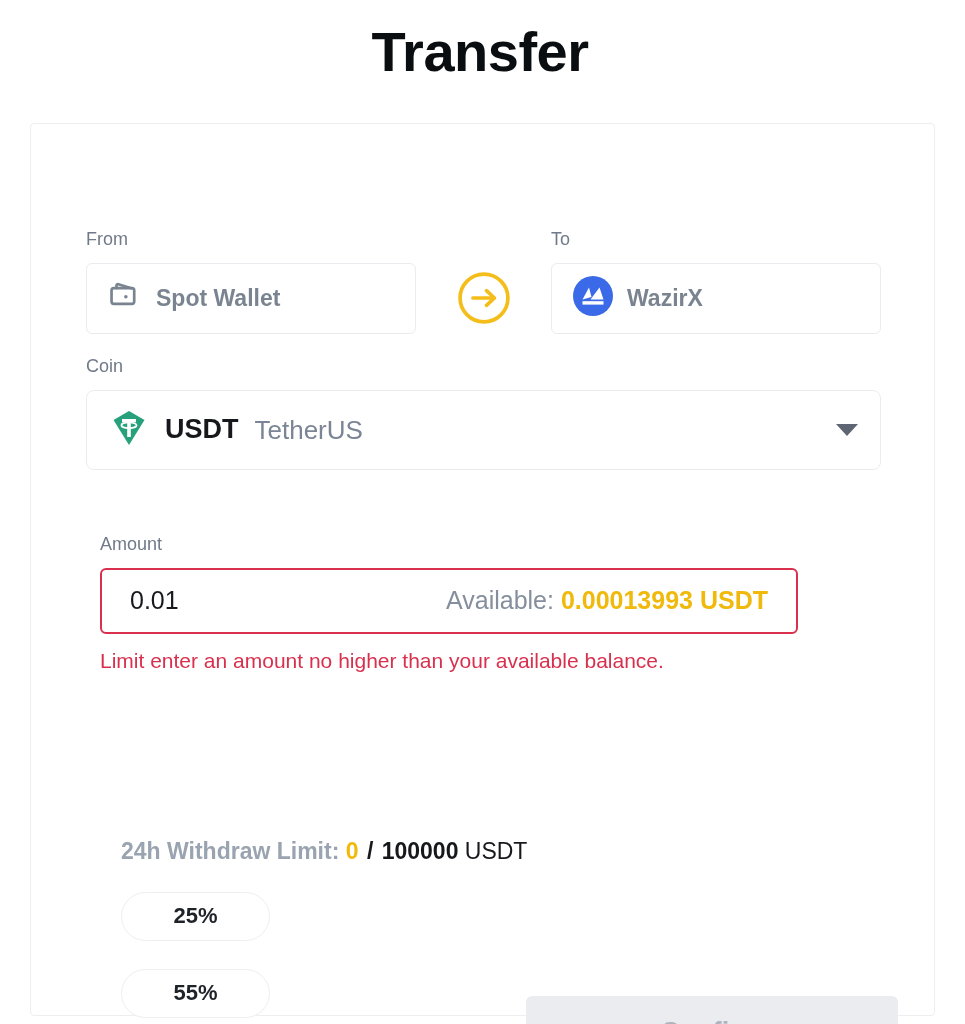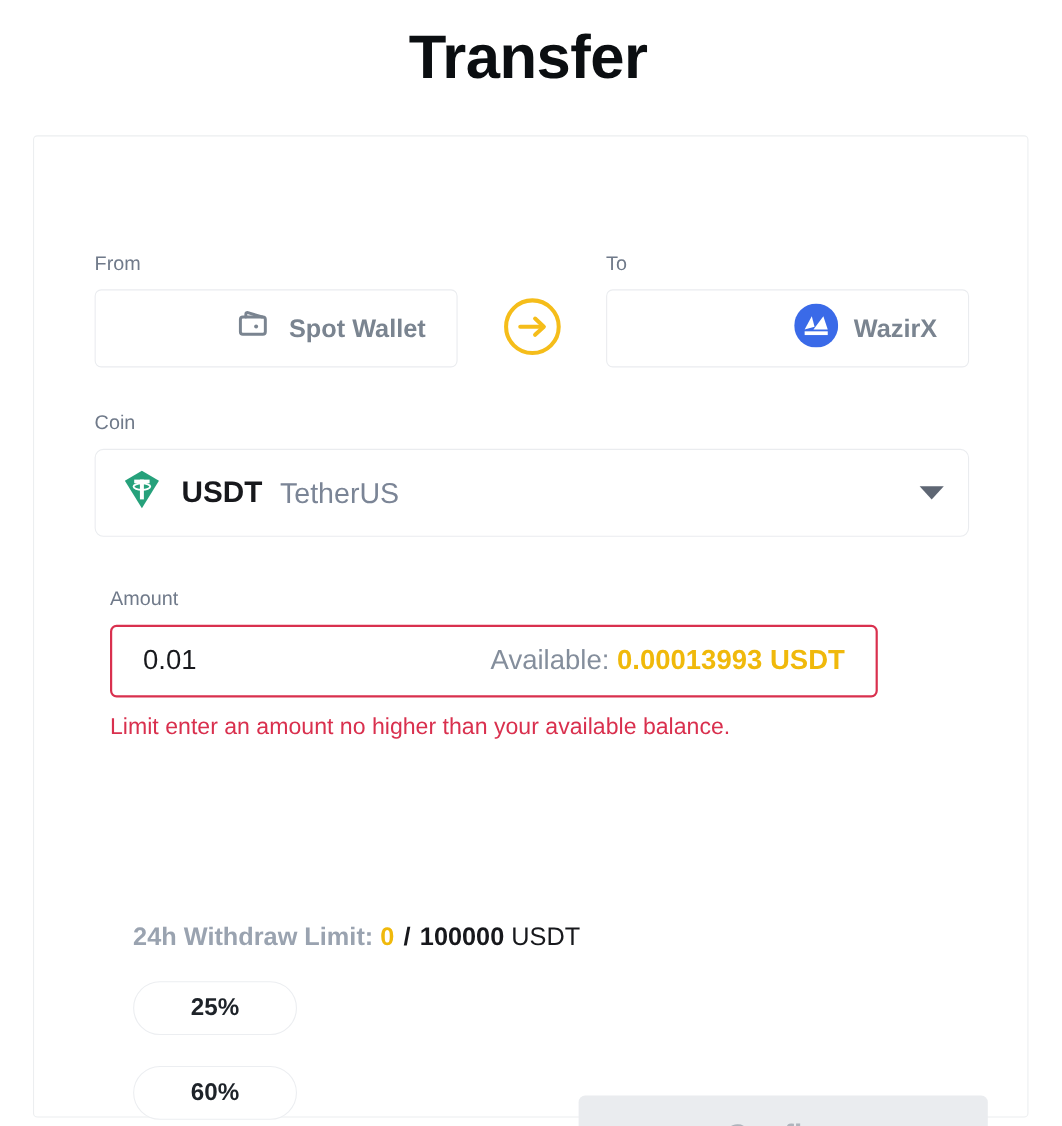--- a/index.html
+++ b/index.html
@@ -65,23 +65,22 @@
     line-height: 1.2;
   }
 
   .select-box {
     height: 71px;
     border: 1px solid #eaecef;
     border-radius: 6px;
     background: #ffffff;
     display: flex;
     align-items: center;
-    padding: 0 28px;
+    padding: 0 21px;
     cursor: pointer;
-    justify-content: flex-end;
   }
 
   .select-box .val {
     font-size: 23px;
     font-weight: 700;
     color: #7a8490;
     margin-left: 14px;
     line-height: 1;
   }
 
@@ -90,21 +89,21 @@
     display: flex;
     justify-content: center;
     align-items: center;
     height: 68px;
   }
 
   
   .coin-section {
     position: absolute;
     left: 55px;
-    top: 250px;
+    top: 232px;
     width: 795px;
   }
 
   .coin-select {
     height: 80px;
     border: 1px solid #eaecef;
     border-radius: 8px;
     background: #ffffff;
     display: flex;
     align-items: center;
@@ -326,21 +325,21 @@
       <div class="limit-line">
         <span class="lbl">24h Withdraw Limit:</span>
         <span class="used">0</span>
         <span class="sep">/</span>
         <span class="max">100000</span>
         <span class="unit">USDT</span>
       </div>
 
       <div class="pct-row">
         <button class="pct-btn">25%</button>
-        <button class="pct-btn">60%</button>
+        <button class="pct-btn">55%</button>
         <button class="pct-btn">75%</button>
       </div>
     </div>
 
     <div class="confirm-wrap">
       <button class="confirm-btn" disabled="">Confirm</button>
     </div>
 
   </div>
 </div>

